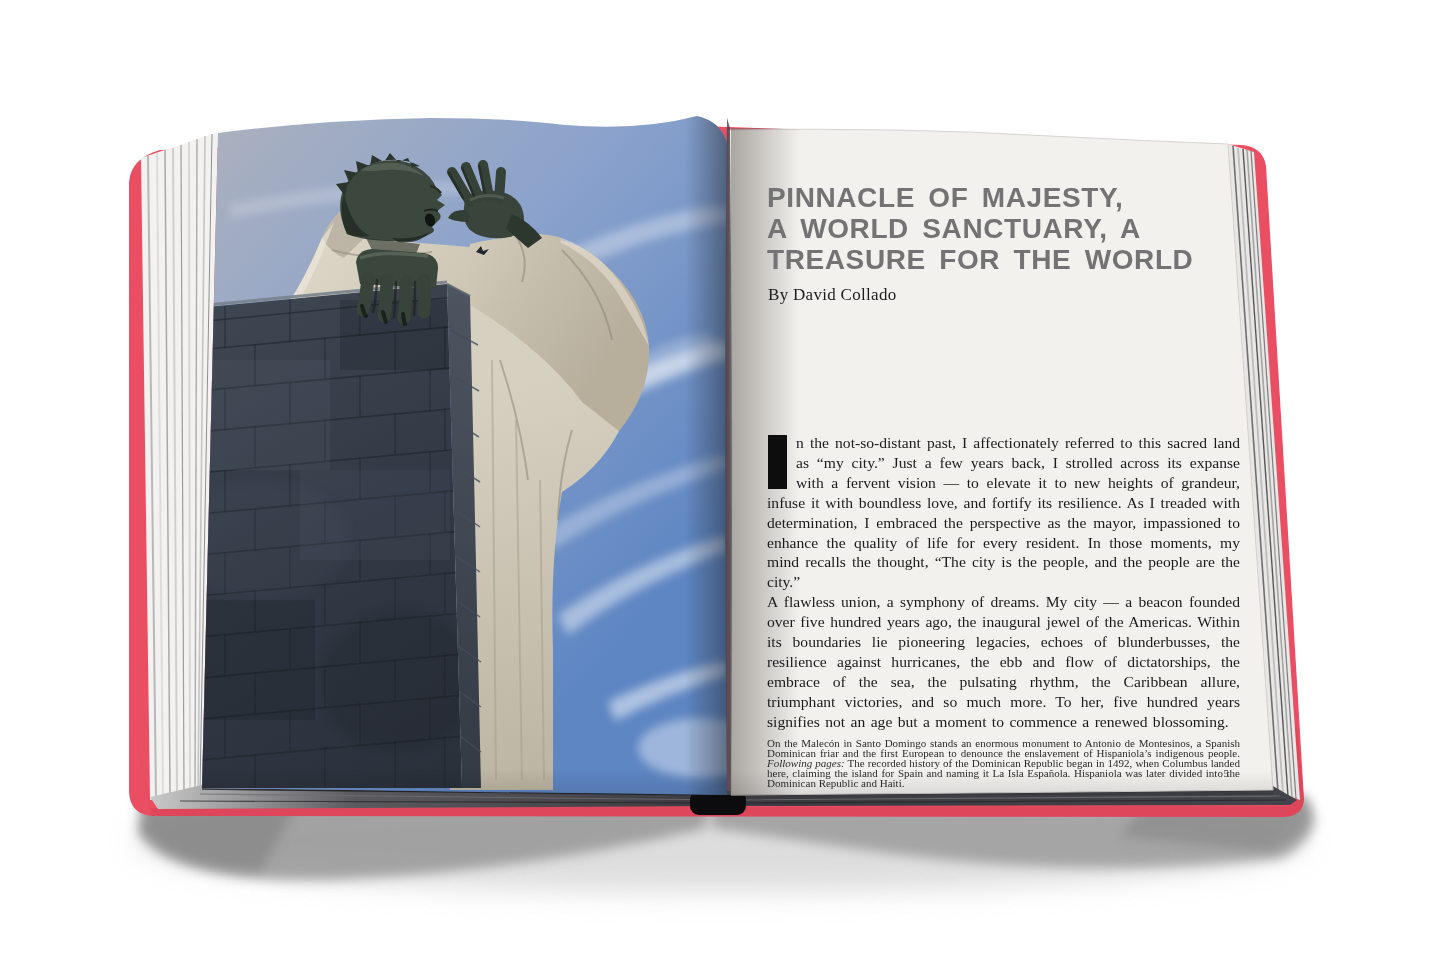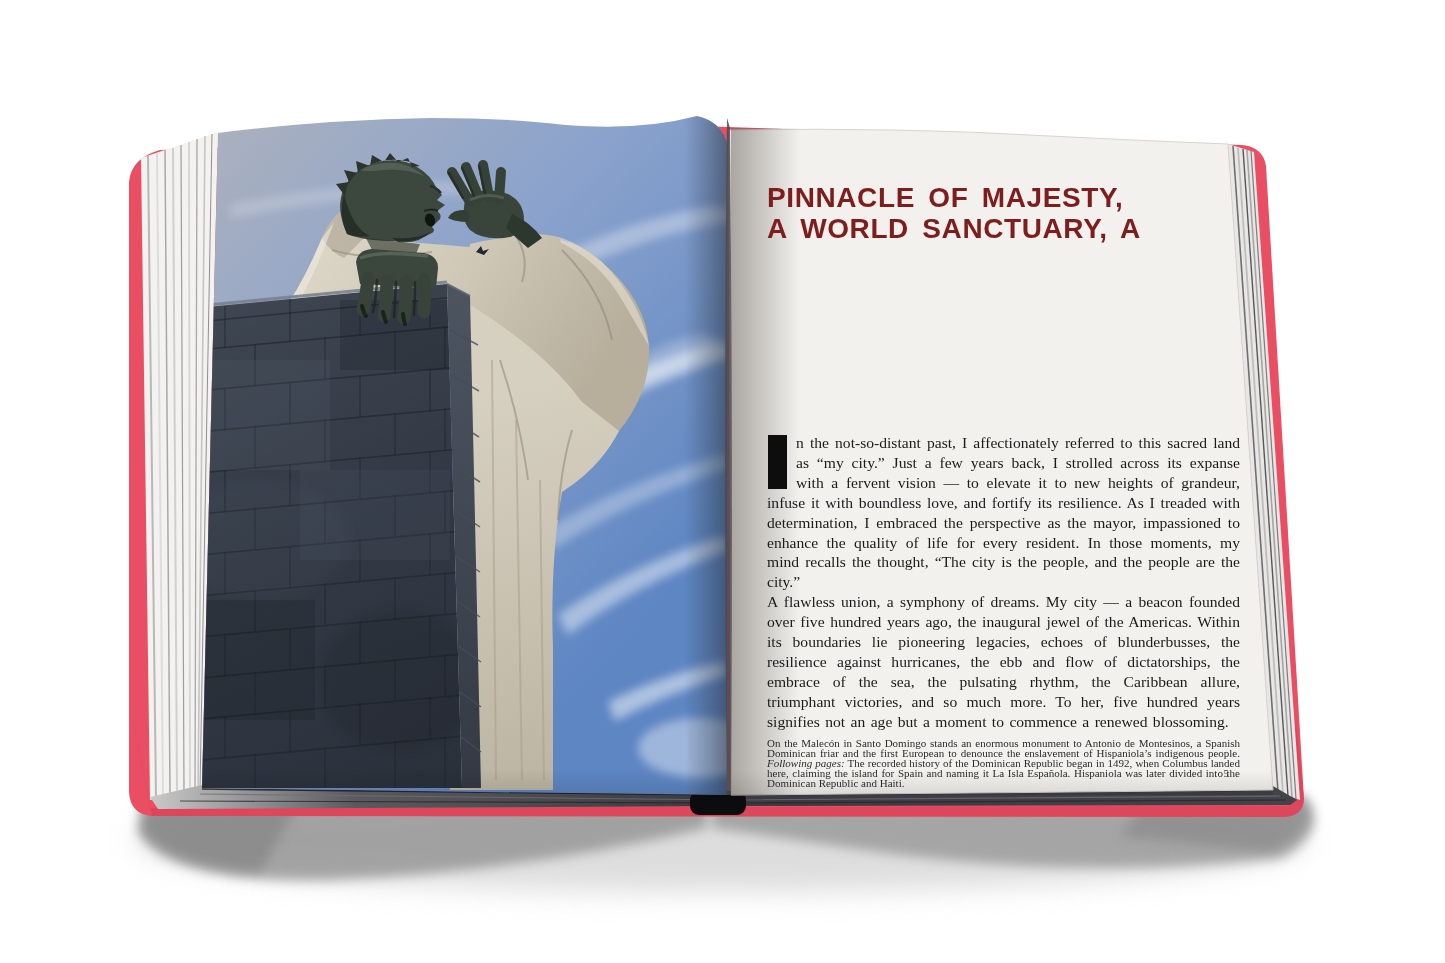--- a/index.html
+++ b/index.html
@@ -3,21 +3,21 @@
 <meta charset="utf-8">
 <style>
   html,body{margin:0;padding:0;background:#ffffff;}
   .stage{position:relative;width:1445px;height:963px;overflow:hidden;background:#ffffff;
          font-family:"Liberation Serif",serif;}
   .backdrop{position:absolute;left:0;top:0;}
   
   .title{position:absolute;left:767px;top:182px;width:490px;
          font-family:"Liberation Sans",sans-serif;font-weight:900;
          font-size:28px;line-height:31px;letter-spacing:.6px;word-spacing:5px;
-         color:#7f1d1d;}
+         color:#737373;}
   .byline{position:absolute;left:768px;top:285px;width:300px;
           font-size:17px;color:#1d1d1d;letter-spacing:.3px;}
   .bodycopy{position:absolute;left:767px;top:433px;width:473px;
             font-size:15.6px;line-height:19.9px;color:#1b1b1b;
             text-align:justify;word-spacing:1.5px;}
   .bodycopy p{margin:0;}
   .bodycopy p + p{}
   .dropcap{float:left;width:19px;height:54px;margin:2px 9px 0 1px;
            background:#0d0d0d;color:transparent;overflow:hidden;
            font-size:50px;line-height:50px;}
@@ -267,22 +267,24 @@
     <rect x="731" y="128" width="70" height="668" fill="url(#gutterR)"></rect>
     <rect x="731" y="770" width="542" height="25" fill="url(#pageShade)"></rect>
   </g>
 
   <path d="M727,118 Q723,450 727,795 L731,795 Q733,450 730,128 Z" fill="#4a4a50" opacity="0.85"></path>
 </svg>
 
 <div class="title">
   <div>PINNACLE OF MAJESTY,</div>
   <div>A WORLD SANCTUARY, A</div>
+  <div>TREASURE FOR THE WORLD</div>
 </div>
 
+<div class="byline">By David Collado</div>
 
 <div class="bodycopy">
   <p><span class="dropcap">I</span><span>n the not-so-distant past, I affectionately referred to this sacred land as “my city.” Just a few years back, I strolled across its expanse with a fervent vision — to elevate it to new heights of grandeur, infuse it with boundless love, and fortify its resilience. As I treaded with determination, I embraced the perspective as the mayor, impassioned to enhance the quality of life for every resident. In those moments, my mind recalls the thought, “The city is the people, and the people are the city.”</span></p>
   <p>A flawless union, a symphony of dreams. My city — a beacon founded over five hundred years ago, the inaugural jewel of the Americas. Within its boundaries lie pioneering legacies, echoes of blunderbusses, the resilience against hurricanes, the ebb and flow of dictatorships, the embrace of the sea, the pulsating rhythm, the Caribbean allure, triumphant victories, and so much more. To her, five hundred years signifies not an age but a moment to commence a renewed blossoming.</p>
 </div>
 
 <div class="caption"><span>On the Malecón in Santo Domingo stands an enormous monument to Antonio de Montesinos, a Spanish Dominican friar and the first European to denounce the enslavement of Hispaniola’s indigenous people. </span><span class="ital">Following pages:</span><span> The recorded history of the Dominican Republic began in 1492, when Columbus landed here, claiming the island for Spain and naming it La Isla Española. Hispaniola was later divided into the Dominican Republic and Haiti.</span></div>
 
 <div class="pagenum">5</div>
 

